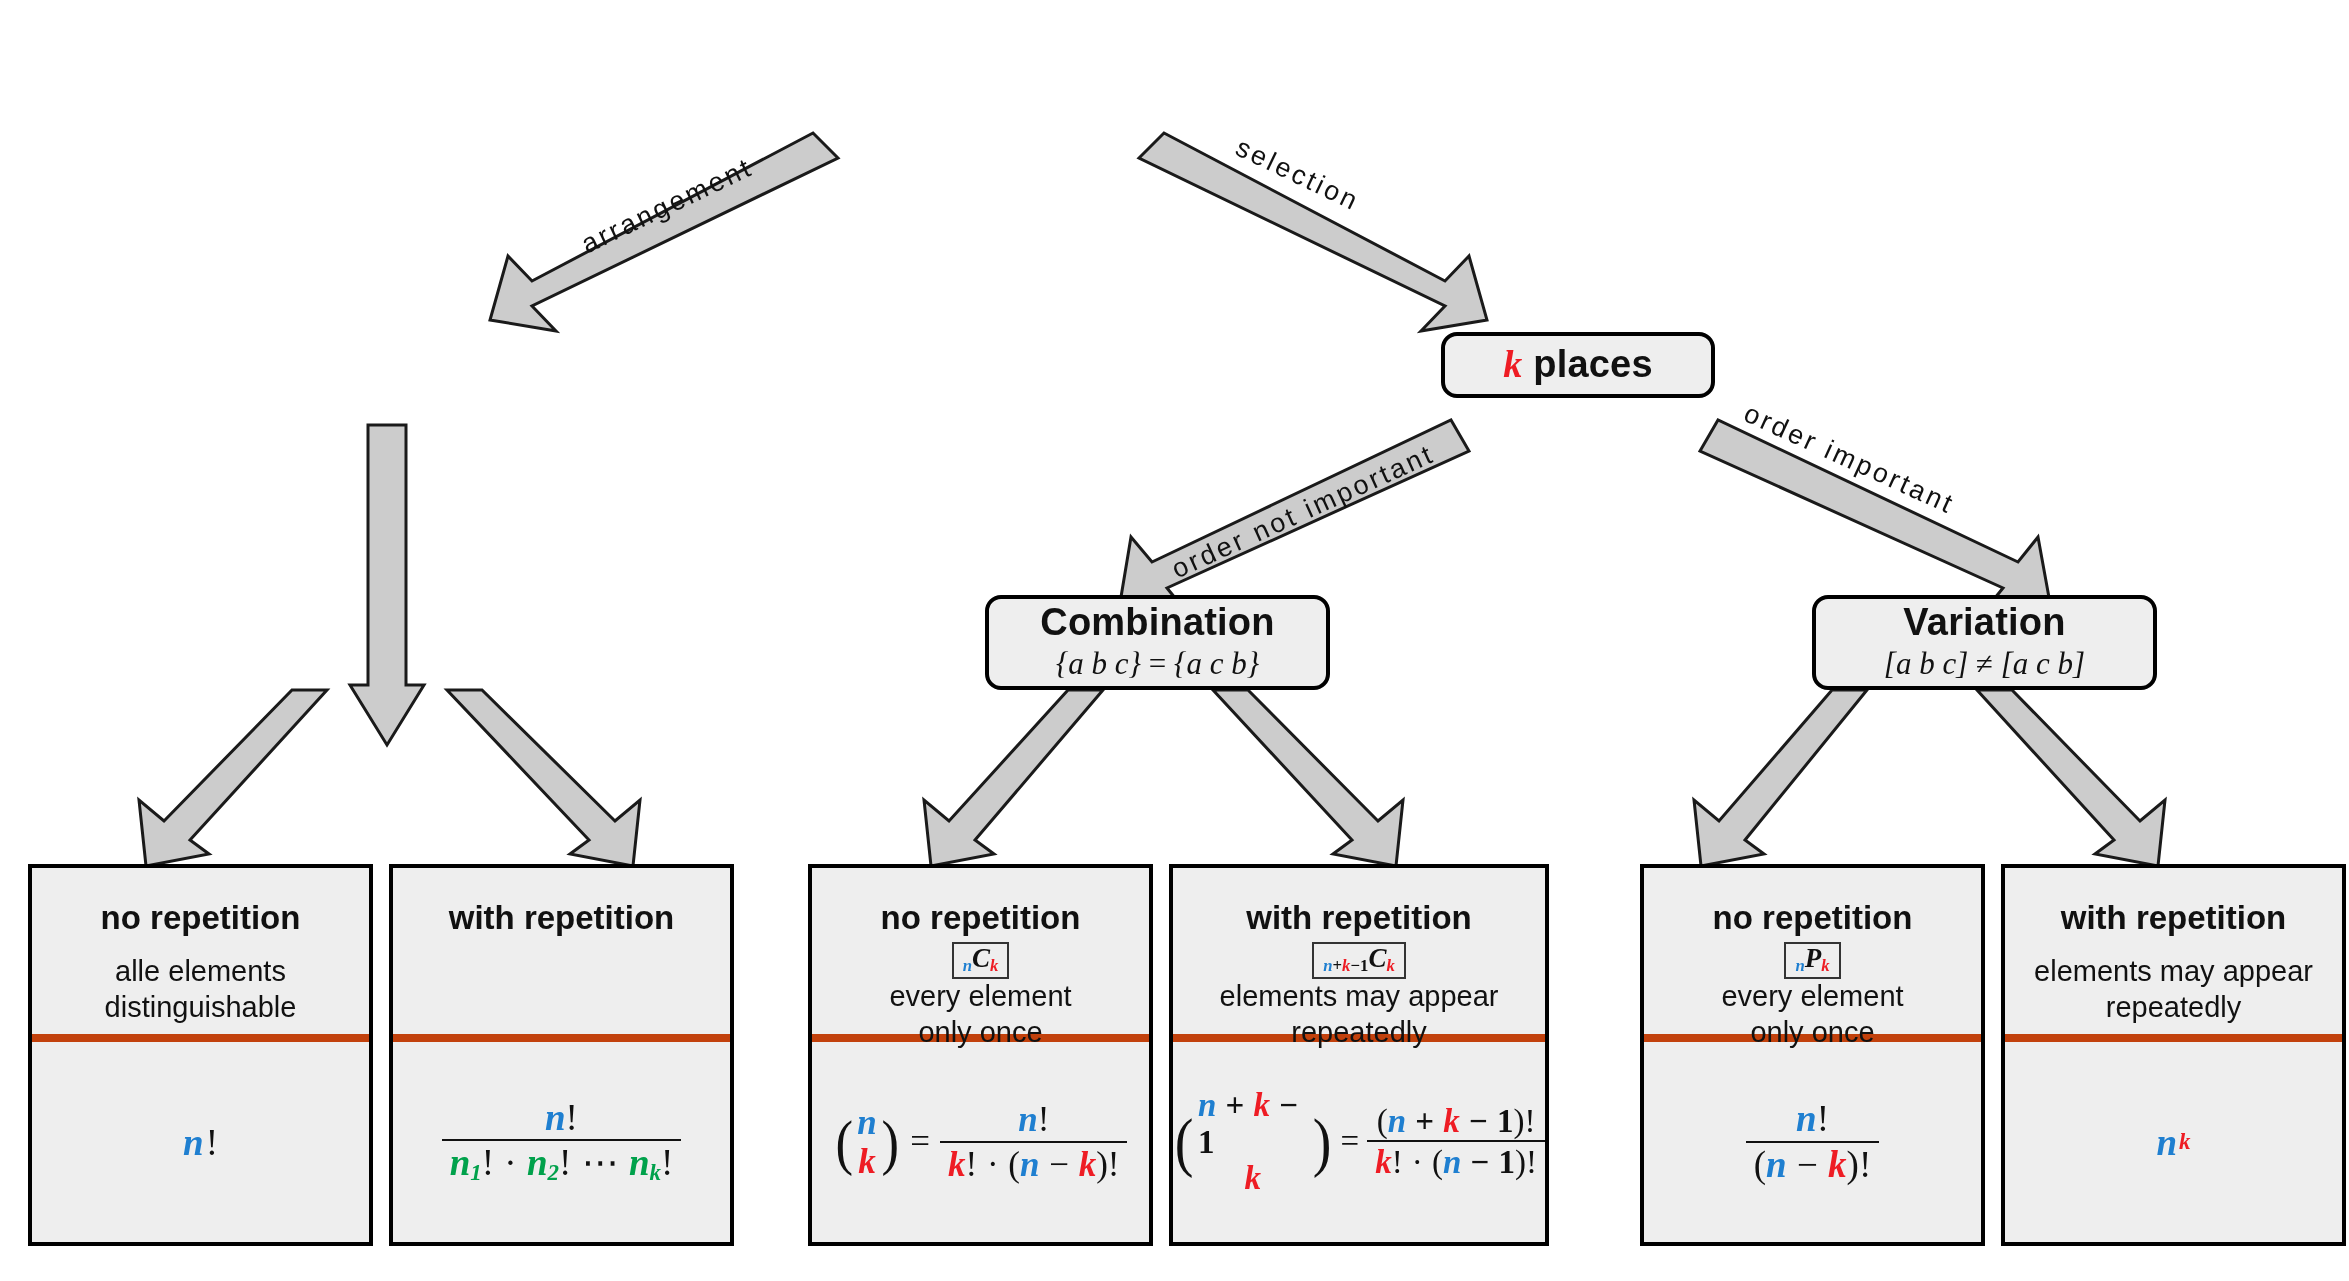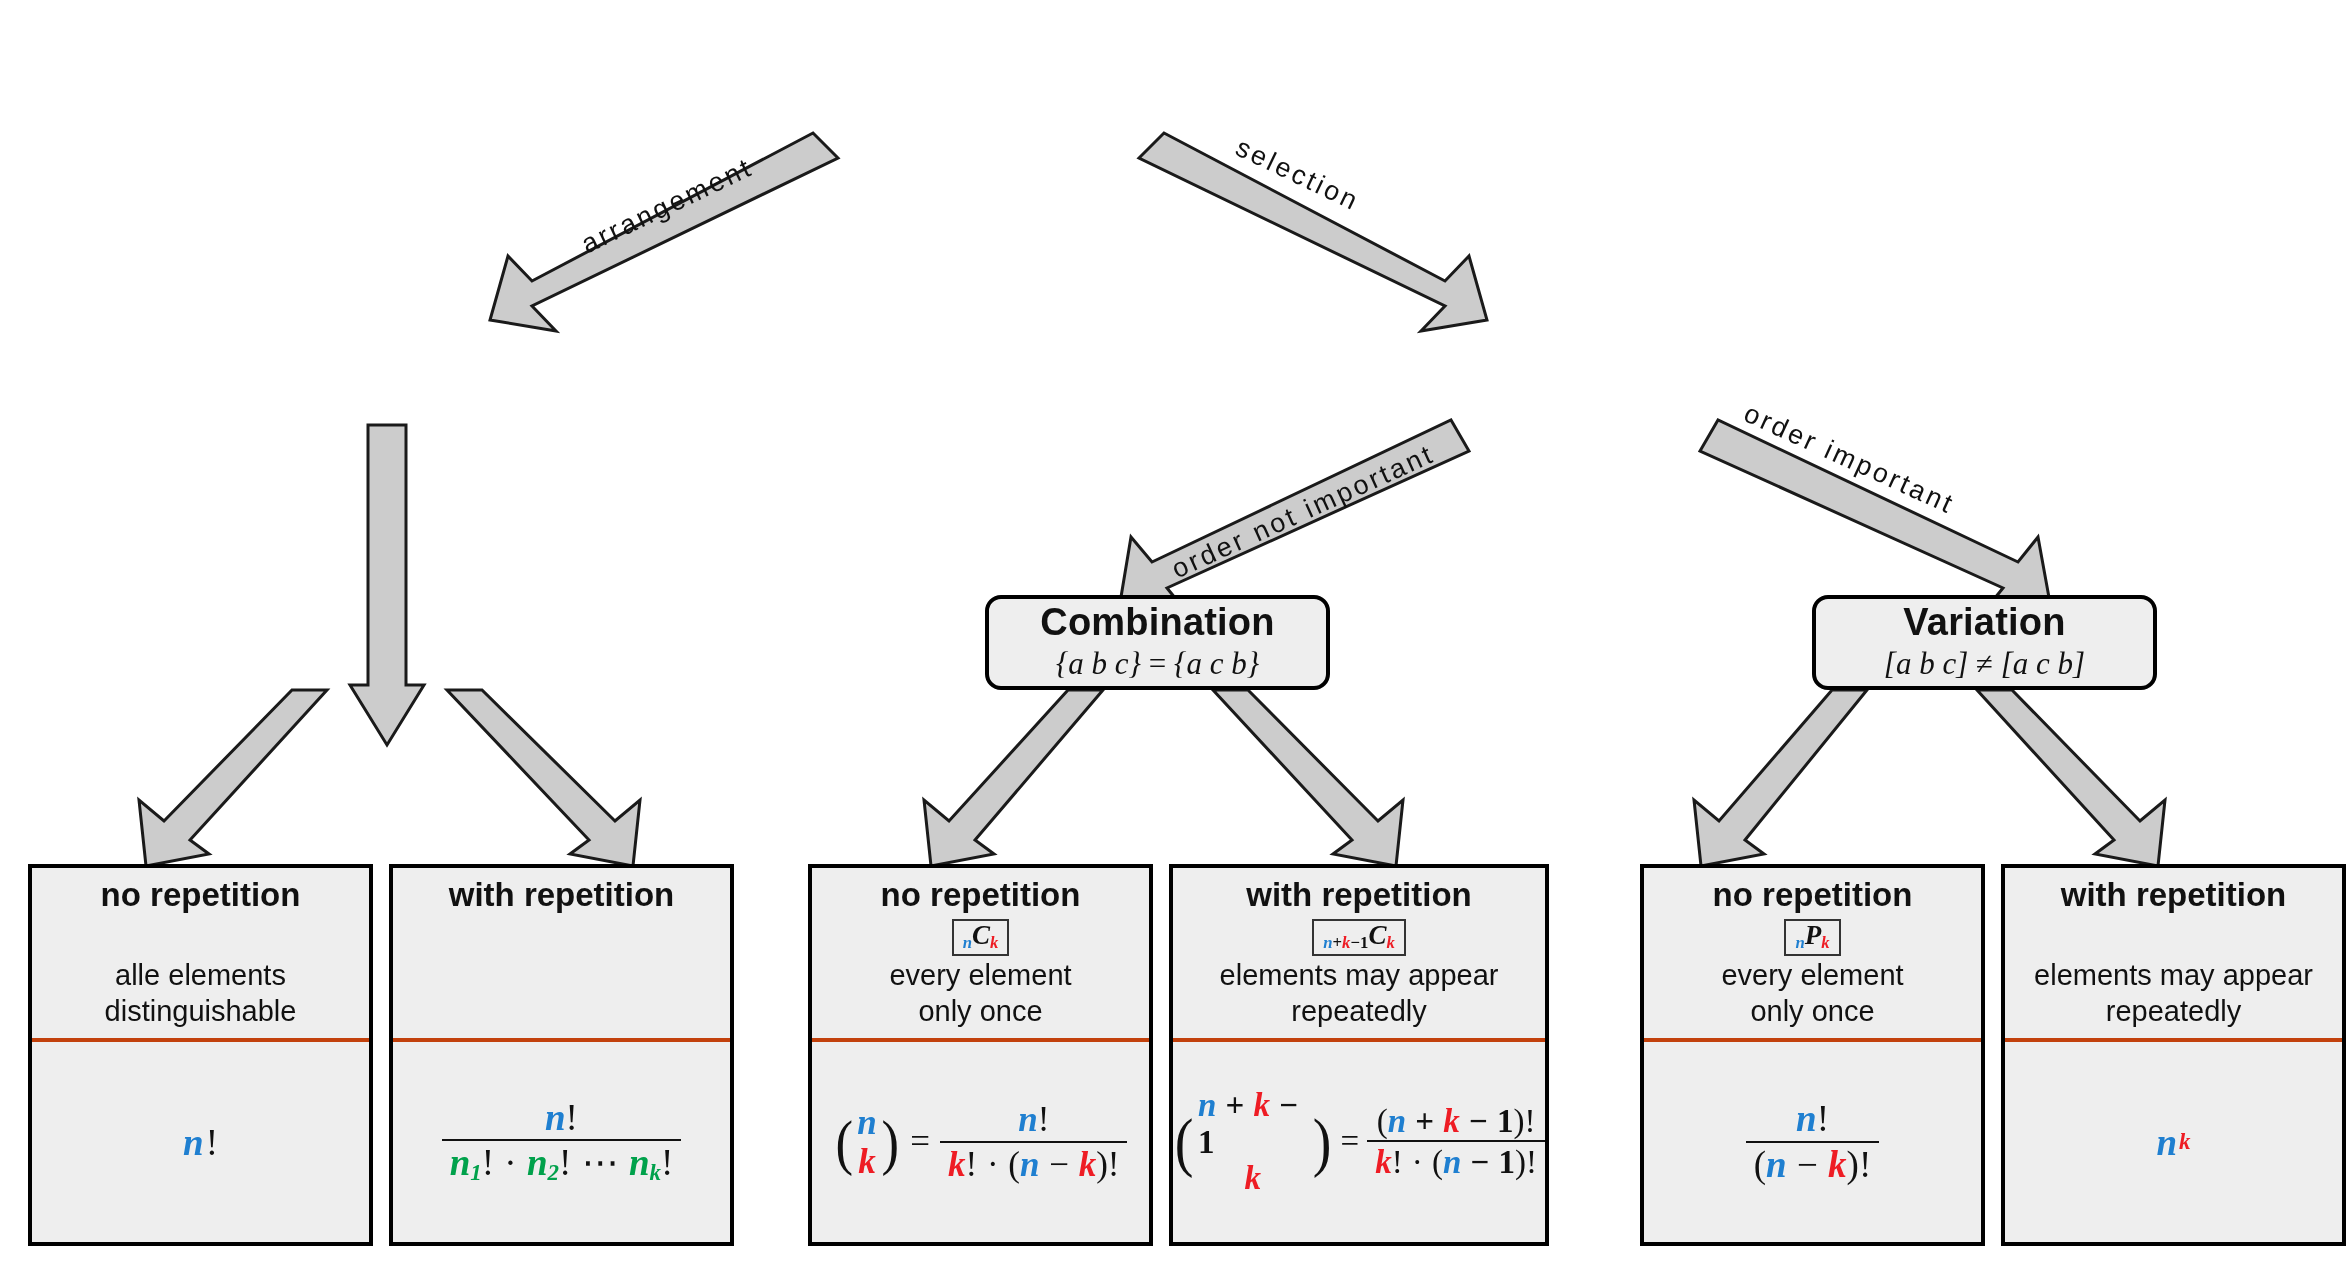--- a/index.html
+++ b/index.html
@@ -44,25 +44,25 @@
     position:absolute;
     border:4px solid #000000;
     background:#eeeeee;
     box-sizing:border-box;
     z-index:5;
     display:flex;flex-direction:column;
   }
   .leaf .upper{
     flex:0 0 auto;
     height:174px;
-    border-bottom:4px solid #c2410c;
+    border-bottom:8px solid #c2410c;
     display:flex;flex-direction:column;
     align-items:center;
     box-sizing:border-box;
-    padding-top:8px;
+    padding-top:31px;
   }
   .leaf .head{
     font-weight:bold;font-size:33px;color:#111;
     white-space:nowrap;line-height:1.15;
   }
   .leaf .notation{
     margin-top:5px;
     border:2px solid #333;
     padding:1px 9px 3px 9px;
     background:#eeeeee;
@@ -166,20 +166,25 @@
   </div>
   <div class="elabel" style="left:1180px;top:585px;transform:rotate(-24.5deg) translate(0,-100%);">
     <span>order not important</span>
   </div>
   <div class="elabel" style="left:1752px;top:398px;transform:rotate(24.5deg);">
     <span>order important</span>
   </div>
 
 
 
+  <div class="node" style="left:1441px;top:332px;width:274px;height:66px;">
+    <div class="title">
+      <span class="mi red">k</span>&nbsp;<span>places</span>
+    </div>
+  </div>
 
 
   <div class="node" style="left:985px;top:595px;width:345px;height:95px;">
     <div class="title">Combination</div>
     <div class="sub">
       <span class="mi-light">{a b c}</span> = <span class="mi-light">{a c b}</span>
     </div>
   </div>
 
   <div class="node" style="left:1812px;top:595px;width:345px;height:95px;">

